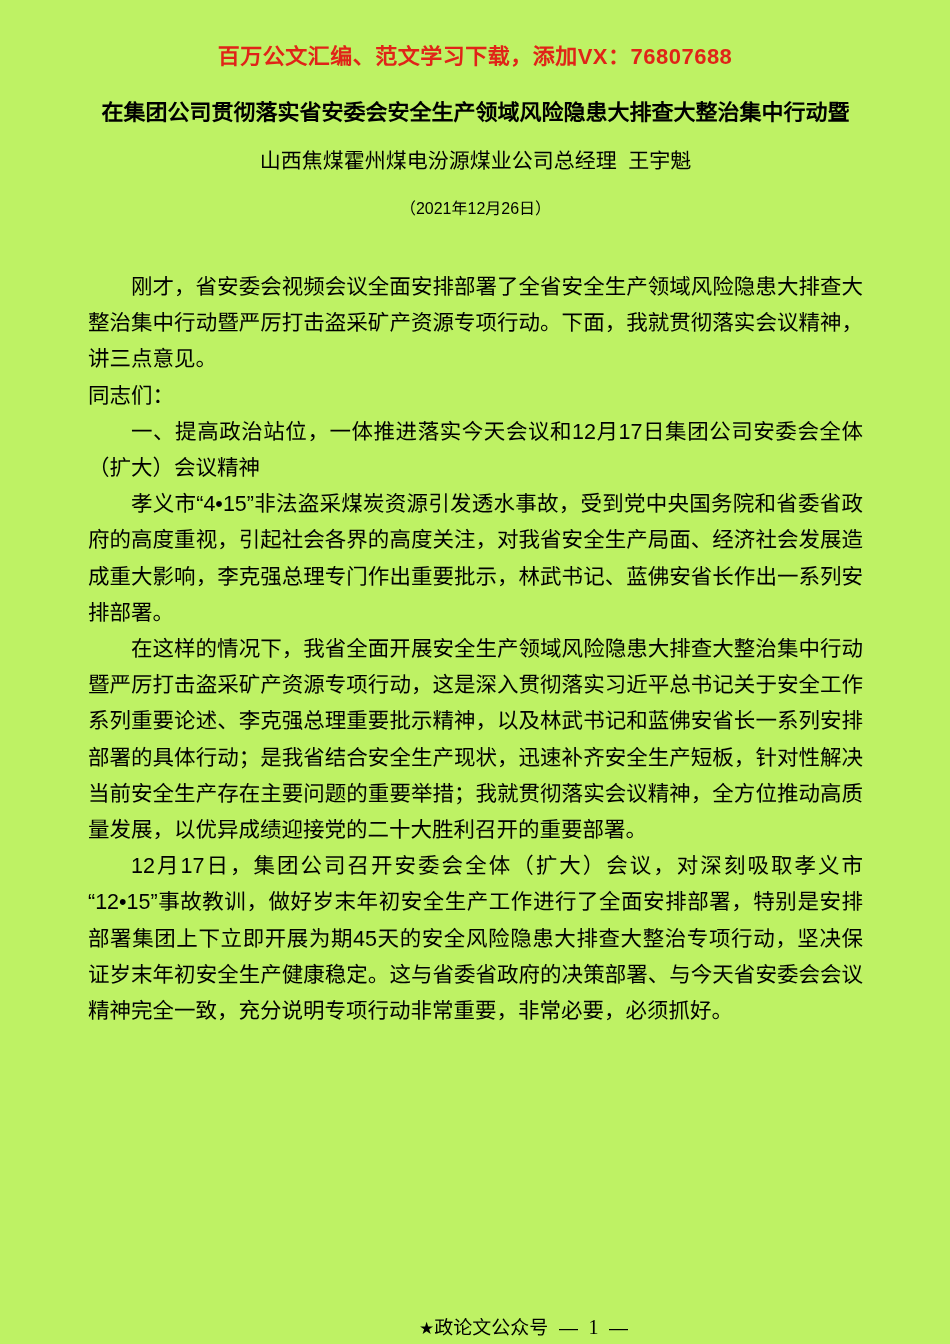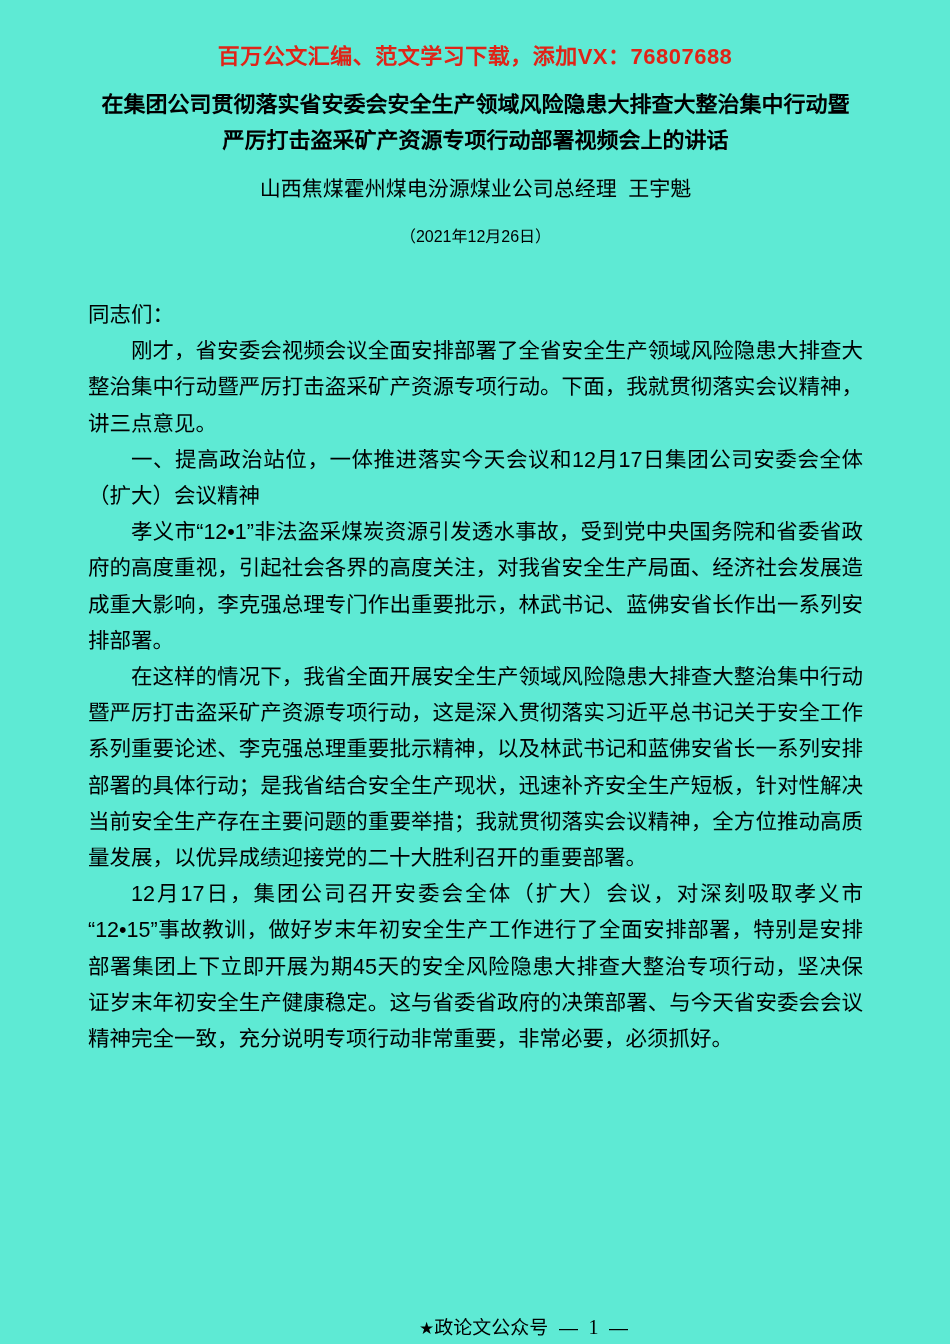--- a/index.html
+++ b/index.html
@@ -10,21 +10,21 @@
   }
   body {
     font-family: "Liberation Sans", "DejaVu Sans", sans-serif;
     color: #000000;
     -webkit-font-smoothing: antialiased;
   }
   .page {
     position: relative;
     width: 950px;
     height: 1344px;
-    background: #5eead4;
+    background: #bef264;
     overflow: hidden;
     box-sizing: border-box;
   }
 
   
   .promo-banner {
     position: absolute;
     top: 44px;
     left: 0;
     width: 950px;
@@ -32,21 +32,21 @@
     font-size: 22px;
     font-weight: bold;
     letter-spacing: 0.5px;
     line-height: 1.2;
     white-space: nowrap;
   }
 
   
   .content {
     position: absolute;
-    top: 87px;
+    top: 95px;
     left: 88px;
     width: 775px;
   }
 
   
   .doc-title {
     text-align: center;
     font-size: 22px;
     font-weight: bold;
     line-height: 36px;
@@ -115,34 +115,33 @@
 <body>
 
 <div class="page">
 
   <div class="promo-banner" style="color: rgb(224, 36, 24);">百万公文汇编、范文学习下载，添加VX：76807688</div>
 
   <div class="content">
 
     <div class="doc-title">
       <span class="tline">在集团公司贯彻落实省安委会安全生产领域风险隐患大排查大整治集中行动暨</span>
-      <span class="tline">严厉打击盗采矿产资源专项行动部署视频会上的讲话</span>
     </div>
     <div class="doc-author">山西焦煤霍州煤电汾源煤业公司总经理  王宇魁</div>
     <div class="doc-date">（2021年12月26日）</div>
 
     <div class="gap-after-title"></div>
 
+    <p class="para indent">刚才，省安委会视频会议全面安排部署了全省安全生产领域风险隐患大排查大整治集中行动暨严厉打击盗采矿产资源专项行动。下面，我就贯彻落实会议精神，讲三点意见。</p>
+
     <p class="para salutation">同志们：</p>
-
-    <p class="para indent">刚才，省安委会视频会议全面安排部署了全省安全生产领域风险隐患大排查大整治集中行动暨严厉打击盗采矿产资源专项行动。下面，我就贯彻落实会议精神，讲三点意见。</p>
 
     <p class="para heading">一、提高政治站位，一体推进落实今天会议和12月17日集团公司安委会全体（扩大）会议精神</p>
 
-    <p class="para indent">孝义市“12•1”非法盗采煤炭资源引发透水事故，受到党中央国务院和省委省政府的高度重视，引起社会各界的高度关注，对我省安全生产局面、经济社会发展造成重大影响，李克强总理专门作出重要批示，林武书记、蓝佛安省长作出一系列安排部署。</p>
+    <p class="para indent">孝义市“4•15”非法盗采煤炭资源引发透水事故，受到党中央国务院和省委省政府的高度重视，引起社会各界的高度关注，对我省安全生产局面、经济社会发展造成重大影响，李克强总理专门作出重要批示，林武书记、蓝佛安省长作出一系列安排部署。</p>
 
     <p class="para indent">在这样的情况下，我省全面开展安全生产领域风险隐患大排查大整治集中行动暨严厉打击盗采矿产资源专项行动，这是深入贯彻落实习近平总书记关于安全工作系列重要论述、李克强总理重要批示精神，以及林武书记和蓝佛安省长一系列安排部署的具体行动；是我省结合安全生产现状，迅速补齐安全生产短板，针对性解决当前安全生产存在主要问题的重要举措；我就贯彻落实会议精神，全方位推动高质量发展，以优异成绩迎接党的二十大胜利召开的重要部署。</p>
 
     <p class="para indent">12月17日，集团公司召开安委会全体（扩大）会议，对深刻吸取孝义市“12•15”事故教训，做好岁末年初安全生产工作进行了全面安排部署，特别是安排部署集团上下立即开展为期45天的安全风险隐患大排查大整治专项行动，坚决保证岁末年初安全生产健康稳定。这与省委省政府的决策部署、与今天省安委会会议精神完全一致，充分说明专项行动非常重要，非常必要，必须抓好。</p>
 
 
   </div>
 
   <div class="footer">
     <span class="footer-inner"><span class="star">★</span><span>政论文公众号</span><span>&nbsp;&nbsp;</span><span>—</span><span>&nbsp;&nbsp;</span><span class="pageno">1</span><span>&nbsp;&nbsp;</span><span>—</span></span>

